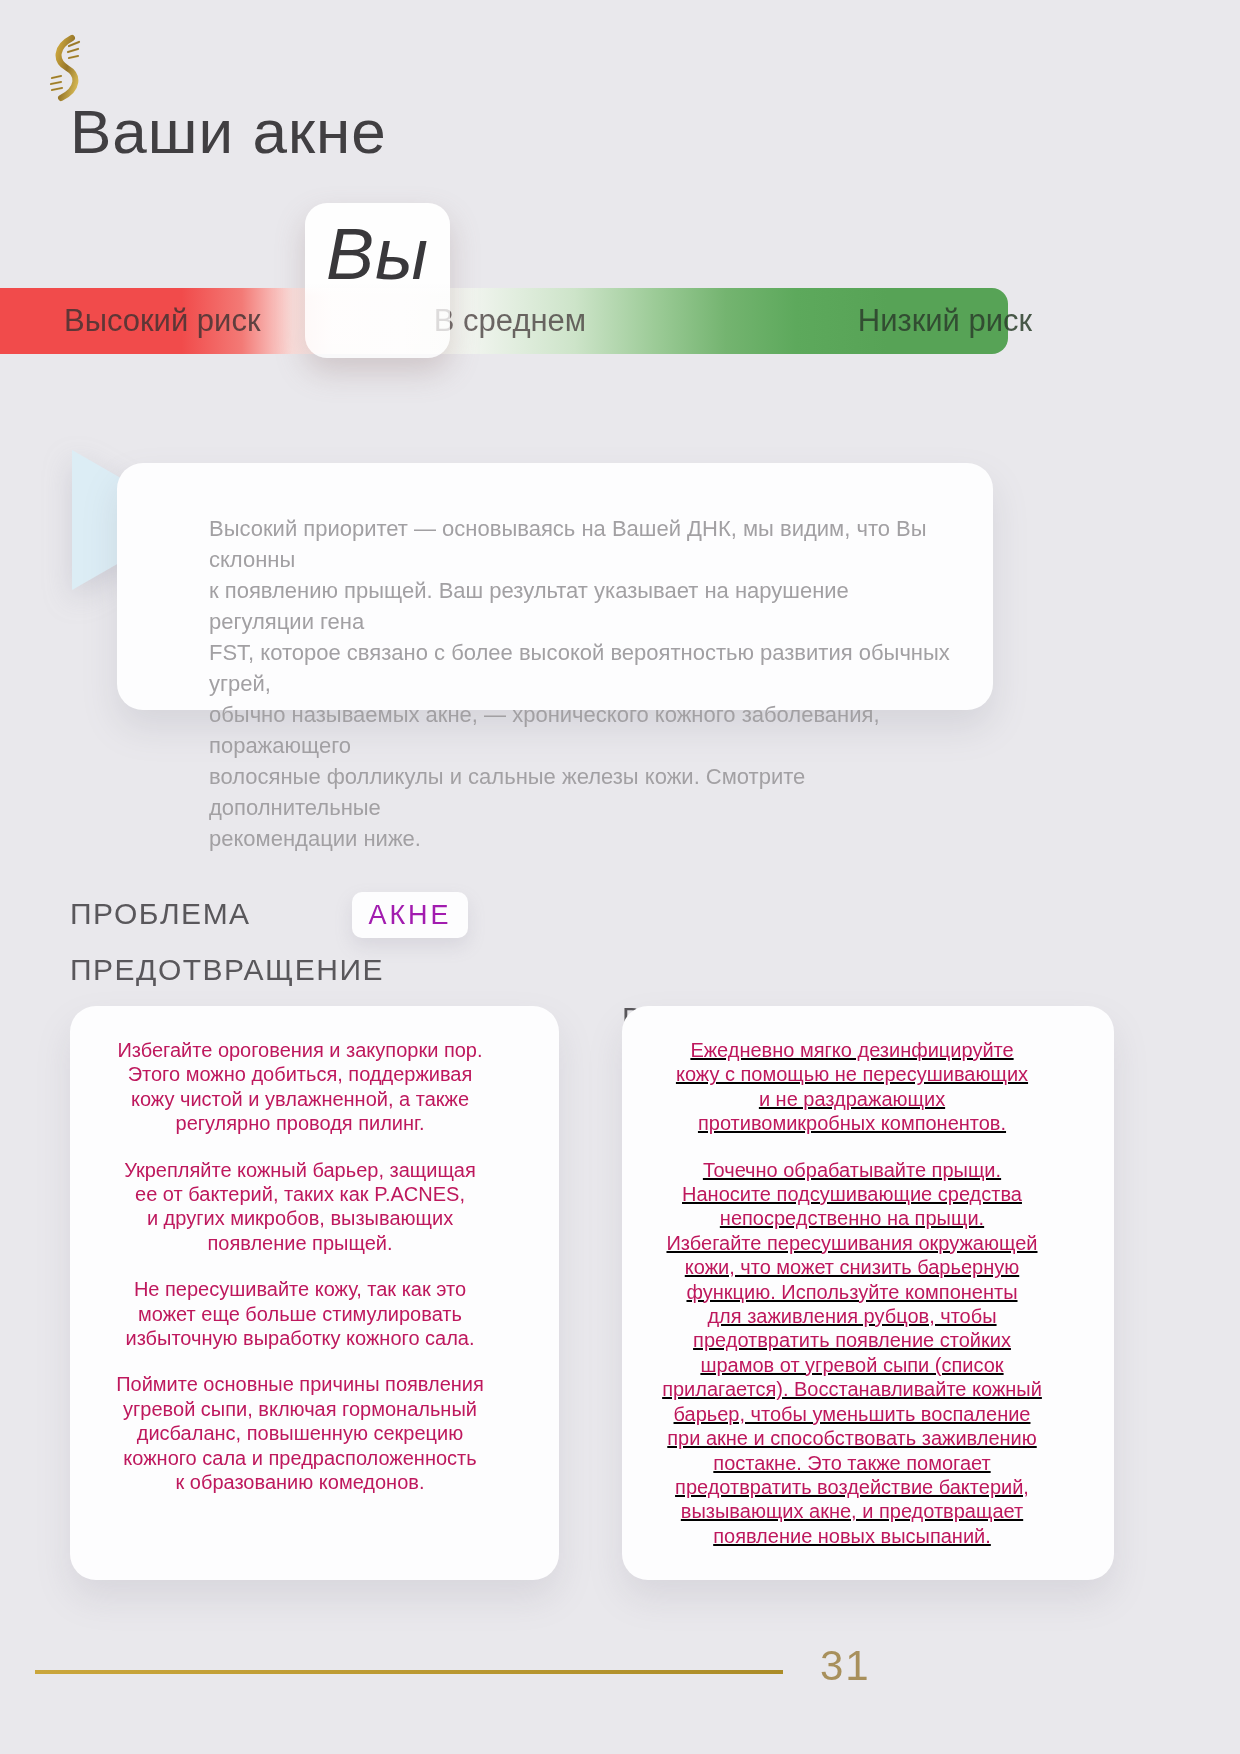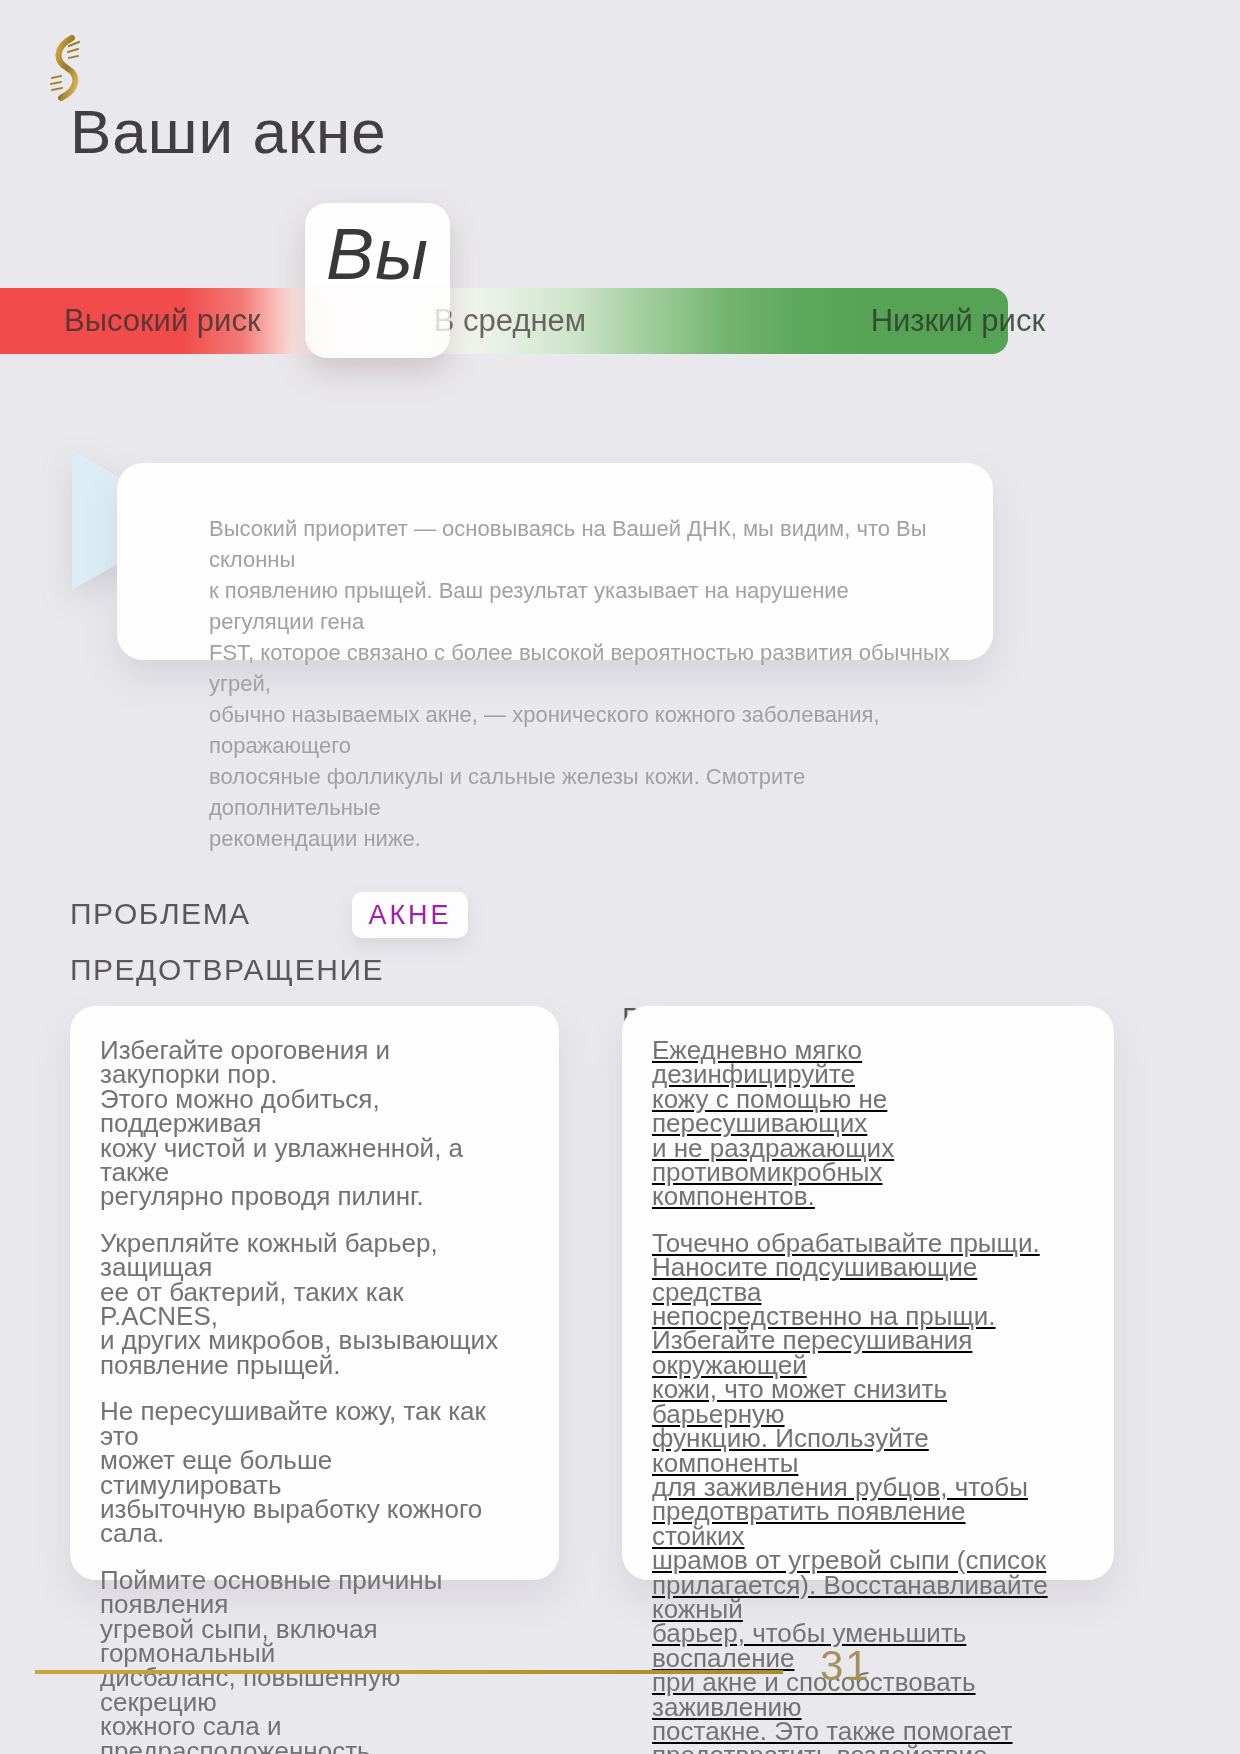--- a/index.html
+++ b/index.html
@@ -26,41 +26,41 @@
       #f14b4b 0%, #f14b4b 18%, #f37a76 24%, #fbdedb 29%, #fdf6f5 33%,
       #fbf7f6 40%, #f0f4ee 47%, #cde4c9 57%, #9ccb97 65%, #74b470 72%,
       #5da95c 79%, #57a356 88%, #57a356 100%);
   }
   .risk-label{
     position:absolute;top:0;height:66px;line-height:66px;
     font-size:31px;font-weight:300;white-space:nowrap;
   }
   .risk-label.high{left:64px;color:rgba(62,50,50,.82);}
   .risk-label.medium{left:415px;width:190px;text-align:center;color:rgba(70,62,62,.78);}
-  .risk-label.low{left:845px;width:200px;text-align:right;color:rgba(44,62,44,.85);}
+  .risk-label.low{left:845px;width:200px;text-align:center;color:rgba(44,62,44,.85);}
   .you-marker{
     position:absolute;left:305px;top:203px;width:145px;height:155px;
     border-radius:22px;
     background:linear-gradient(to bottom,#fefefe 0%,#fefefe 52%,rgba(255,255,255,.78) 60%,rgba(255,255,255,.74) 100%);
     box-shadow:0 14px 30px rgba(140,110,110,.28);
     text-align:center;
   }
   .you-marker .you-text{
     display:inline-block;margin-top:10px;
     font-size:72px;font-weight:100;color:#39383b;letter-spacing:1px;font-style:italic;
   }
   
   .callout-triangle{
     position:absolute;left:72px;top:450px;width:0;height:0;
     border-top:70px solid transparent;border-bottom:70px solid transparent;
     border-left:122px solid #dcedf5;
     filter:drop-shadow(0 10px 14px rgba(130,130,150,.25));
   }
   .callout-card{
-    position:absolute;left:117px;top:463px;width:876px;height:197px;
+    position:absolute;left:117px;top:463px;width:876px;height:247px;
     background:#fdfdfe;border-radius:26px;
     box-shadow:0 18px 35px rgba(130,125,145,.18);
     box-sizing:border-box;
     padding:50px 37px 0 92px;
   }
   .callout-text{
     font-size:22px;line-height:31px;font-weight:300;
     color:#a2a0a3;white-space:pre-line;
   }
   
@@ -86,22 +86,22 @@
     position:absolute;top:1006px;height:574px;
     background:#fdfdfe;border-radius:26px;
     box-shadow:0 18px 35px rgba(130,125,145,.16);
     box-sizing:border-box;
     padding:32px 40px 0 30px;
   }
   .strategy-card.left{left:70px;width:489px;}
   .strategy-card.right{left:622px;width:492px;text-decoration:underline;}
   .strategy-card p{
     margin:0 0 22px 0;max-width:400px;
-    font-size:26px;line-height:24.4px;font-weight:300;
-    color:#737373;white-space:pre-line;
+    font-size:20px;line-height:24.4px;font-weight:300;
+    color:#be185d;white-space:pre-line;text-align:center;
   }
   
   .footer-line{
     position:absolute;left:35px;top:1670px;width:748px;height:4px;
     background:linear-gradient(90deg,#caa63c,#ab8c28);
   }
   .page-number{
     position:absolute;left:820px;top:1642px;
     font-size:42px;font-weight:100;color:#a8905c;letter-spacing:2px;
   }

